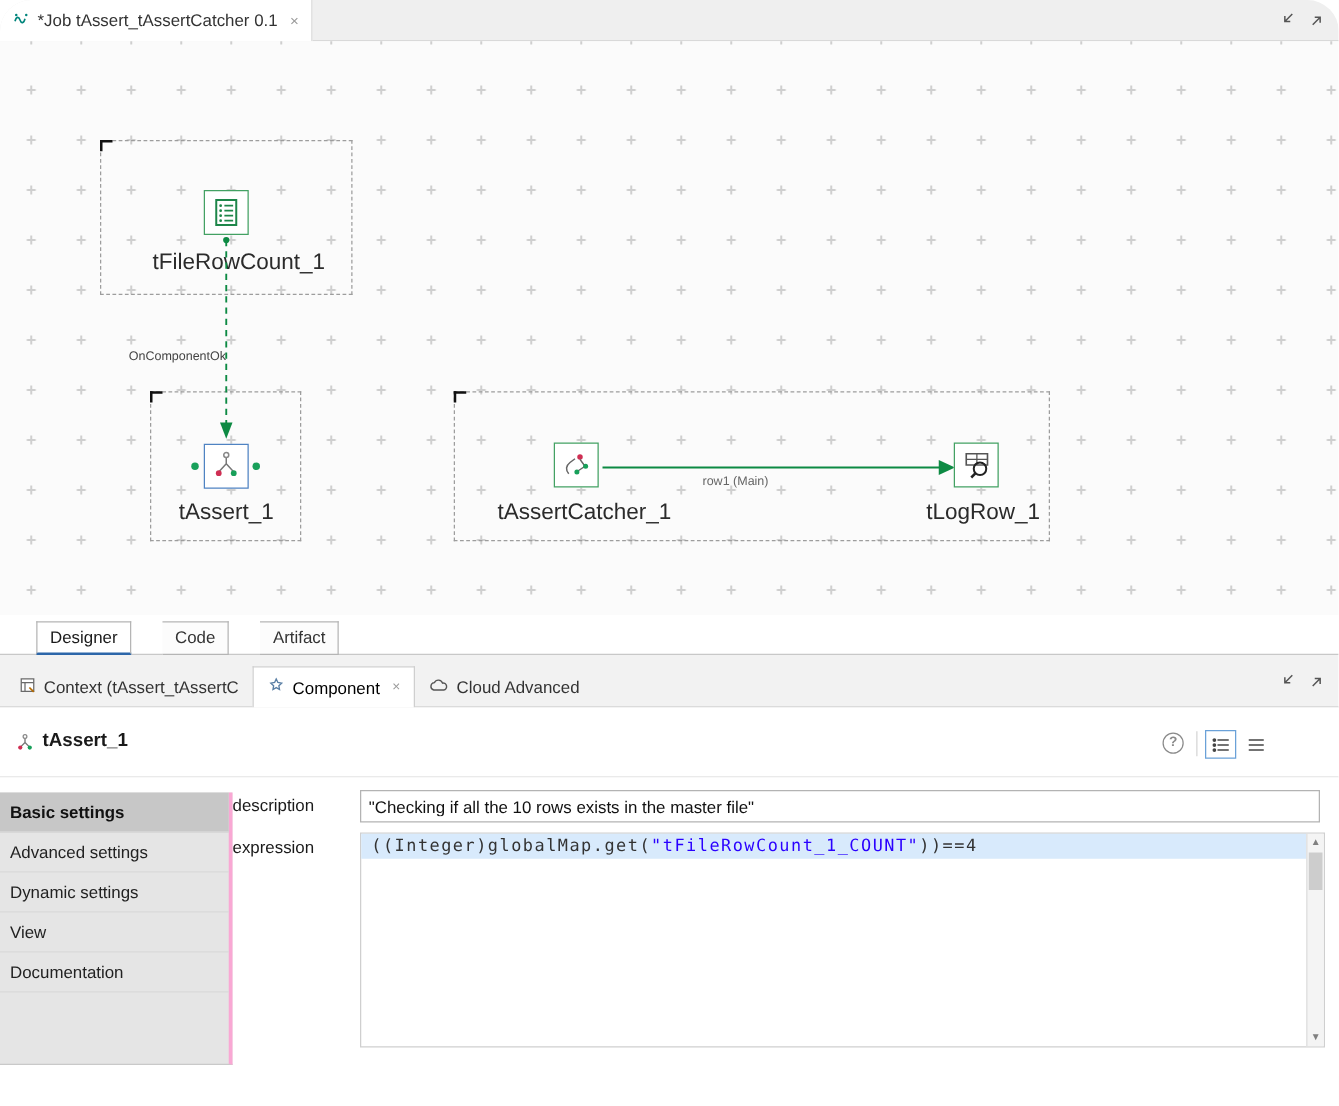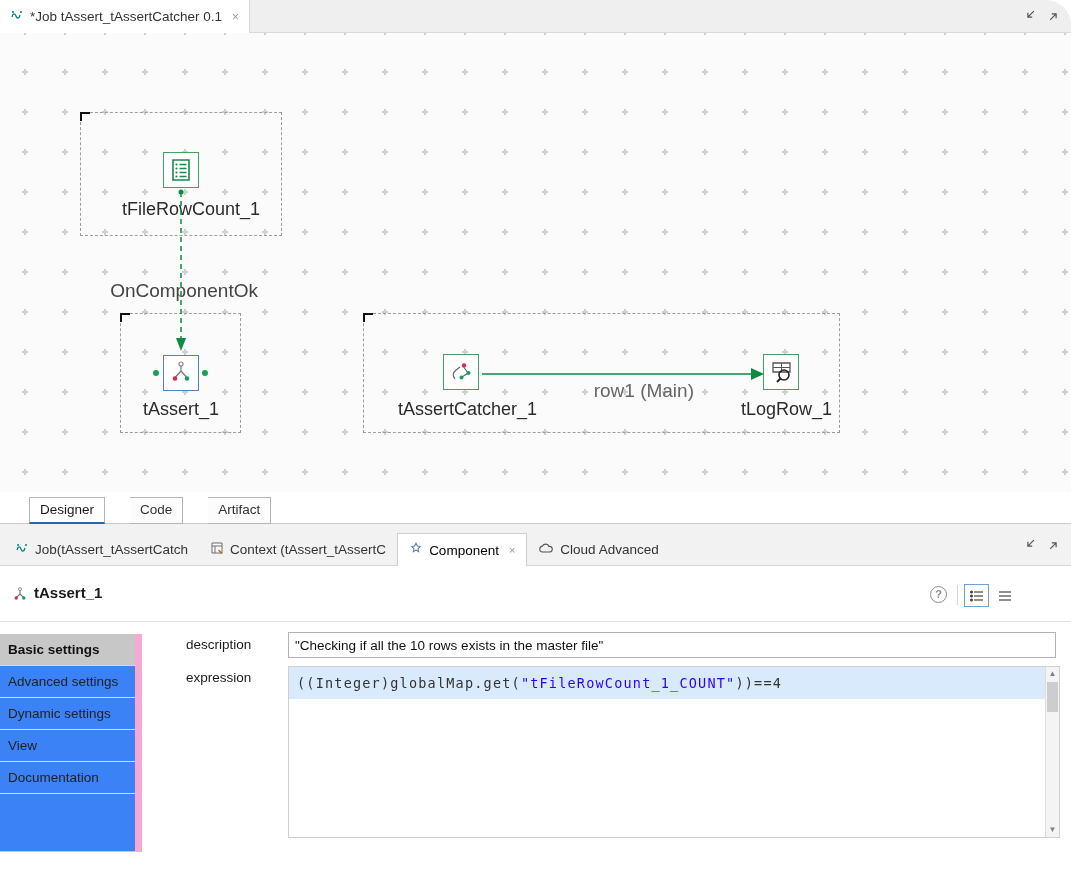--- a/index.html
+++ b/index.html
@@ -21,21 +21,21 @@
       radial-gradient(1px 4px at 50% 50%, #cfcfcf 97%, transparent 100%);
     background-size:40px 40px, 40px 40px;
     background-position:5px 19px, 5px 19px;
   }
   .sel-rect { position:absolute; border:1px dashed #9d9d9d; }
   .corner-mark { position:absolute; left:-1px; top:-1px; width:10px; height:9px; border-left:2px solid #111; border-top:2px solid #111; }
   .node-tile { position:absolute; width:36px; height:36px; background:#fff; border:1px solid #43a163; }
   .node-tile.selected { border:1px solid #4f83c2; }
   .node-tile svg { display:block; }
   .node-label { position:absolute; text-align:center; font-size:18px; color:#2b2b2b; white-space:nowrap; }
-  .link-label { position:absolute; text-align:right; font-size:19px; white-space:nowrap; }
+  .link-label { position:absolute; text-align:left; font-size:10px; white-space:nowrap; }
   .lbl-trigger { color:#444; }
   .lbl-main { color:#666; }
   .anchor-dot { position:absolute; width:6px; height:6px; border-radius:50%; background:#18a05a; }
   .link-svg { position:absolute; }
 
   
   .doc-tabs { position:absolute; left:0; top:492px; width:1071px; height:32px; background:#fff; border-bottom:1px solid #c8c8c8; display:flex; align-items:flex-end; padding-left:4px; }
   .doc-tab { height:27px; padding:4px 10px 3px; background:#fcfcfc; border:1px solid #b5b5b5; border-left:none; font-size:13.5px; color:#333; cursor:pointer; margin-bottom:-1px;margin-left:25px; }
   .doc-tab:first-child { border-left:1px solid #b5b5b5; }
   .doc-tab.active { background:#fff; border-bottom:2px solid #2c66a9; color:#1a1a1a; }
@@ -51,27 +51,27 @@
   .comp-header { position:absolute; left:0; top:566px; width:1071px; height:56px; background:#fff; border-bottom:1px solid #e3e3e3; }
   .comp-title { position:absolute; left:34px; top:18px; font-size:15px; font-weight:bold; color:#1a1a1a; }
   .comp-hicon { position:absolute; left:12px; top:20px; }
   .help-circle { position:absolute; left:930px; top:586px; width:17px; height:17px; border:1.5px solid #8a8a8a; border-radius:50%; color:#8a8a8a; font-size:11px; font-weight:bold; text-align:center; line-height:14px; cursor:pointer; }
   .hdr-sep { position:absolute; left:957px; top:585px; width:1px; height:20px; background:#d5d5d5; }
   .view-btn { position:absolute; top:584px; width:25px; height:23px; display:flex; align-items:center; justify-content:center; cursor:pointer; background:#fff; }
   .view-btn.sel { border:1px solid #6aa1d8; }
 
   
   .comp-body { position:absolute; left:0; top:622px; width:1071px; height:263px; background:#fff; }
-  .side-menu { position:absolute; left:0; top:12px; width:142px; height:218px; border-right:7px solid #f9a8d4; border-bottom:1px solid #c9c9c9; background:#3b82f6; }
+  .side-menu { position:absolute; left:0; top:12px; width:186px; height:218px; border-right:3px solid #f9a8d4; border-bottom:1px solid #c9c9c9; background:#e5e5e5; }
   .side-item { height:32px; line-height:31px; padding-left:8px; font-size:13.5px; color:#222; border-bottom:1px solid #d9d9d9; cursor:pointer; }
   .side-item.active { background:#c7c7c7; font-weight:bold; color:#111; }
   .fld-label { position:absolute; font-size:13.5px; color:#1a1a1a; }
   .desc-input { position:absolute; left:288px; top:10px; width:768px; height:26px; border:1px solid #b3b3b3; padding:0 6px; font-family:"Liberation Sans", sans-serif; font-size:13.5px; color:#111; background:#fff; }
   .expr-box { position:absolute; left:288px; top:44px; width:772px; height:172px; border:1px solid #cfcfcf; background:#fff; }
-  .expr-line { position:absolute; left:0; top:0; right:14px; height:32px; background:#d8eafc; display:flex; align-items:center; padding-left:8px;
+  .expr-line { position:absolute; left:0; top:0; right:14px; height:20px; background:#d8eafc; display:flex; align-items:center; padding-left:8px;
     font-family:"DejaVu Sans Mono", monospace; font-size:13.5px; letter-spacing:1.2px; white-space:pre; color:#333; }
   .expr-string { color:#2a00ff; }
   .vscroll { position:absolute; right:0; top:0; width:14px; height:170px; background:#f4f4f4; border-left:1px solid #ddd; }
   .vs-arrow { position:absolute; left:0; width:13px; height:14px; text-align:center; font-size:8px; color:#808080; line-height:14px; cursor:pointer; }
   .vs-thumb { position:absolute; left:1px; top:15px; width:11px; height:30px; background:#cdcdcd; }
 
   svg line, svg path, svg rect, svg circle, svg polyline { vector-effect:non-scaling-stroke; }
 </style>
 </head>
 <body>
@@ -179,30 +179,20 @@
     <div class="node-label" style="left:741px;top:366px;width:80px;">tLogRow_1</div>
   </div>
 
   <div class="doc-tabs">
     <div class="doc-tab active">Designer</div>
     <div class="doc-tab">Code</div>
     <div class="doc-tab">Artifact</div>
   </div>
 
   <div class="panel-strip">
-    <div class="panel-tab">
-      <span>
-        <svg width="14" height="14" viewBox="0 0 14 14">
-            <path d="M2 9 C3 5 5 5 6 8 C7 11 9 11 10 7" fill="none" stroke="#00857c" stroke-width="1.3"></path>
-            <circle cx="3" cy="4" r="1" fill="#00857c"></circle>
-            <circle cx="11" cy="4" r="1" fill="#00857c"></circle>
-          </svg>
-      </span>
-      <span>Job(tAssert_tAssertCatch</span>
-    </div>
     <div class="panel-tab">
       <span>
         <svg width="14" height="14" viewBox="0 0 14 14">
             <rect x="2" y="2" width="10" height="10" fill="#fff" stroke="#6a6a6a"></rect>
             <path d="M2 5 h10 M5 5 v7" fill="none" stroke="#6a6a6a"></path>
             <path d="M8.5 9 l3.5 3.5" stroke="#b56a00" stroke-width="1.4"></path>
           </svg>
       </span>
       <span>Context (tAssert_tAssertC</span>
     </div>

